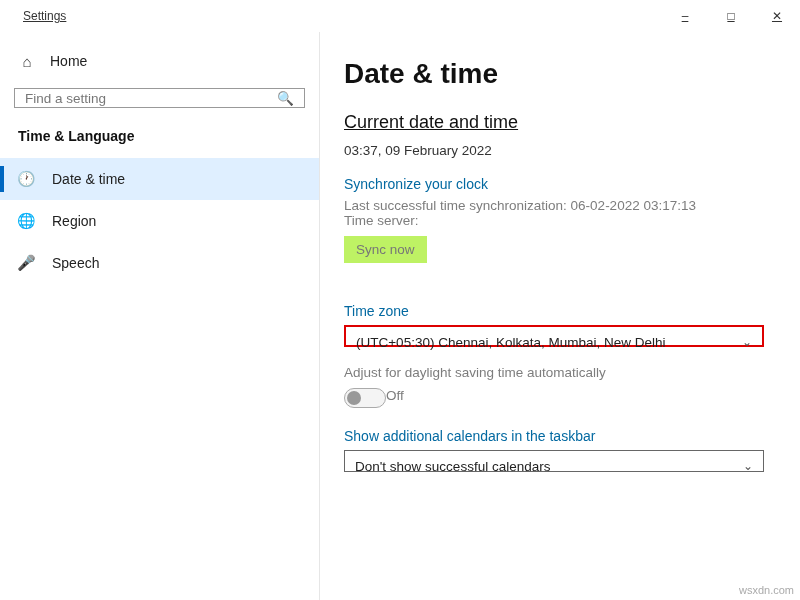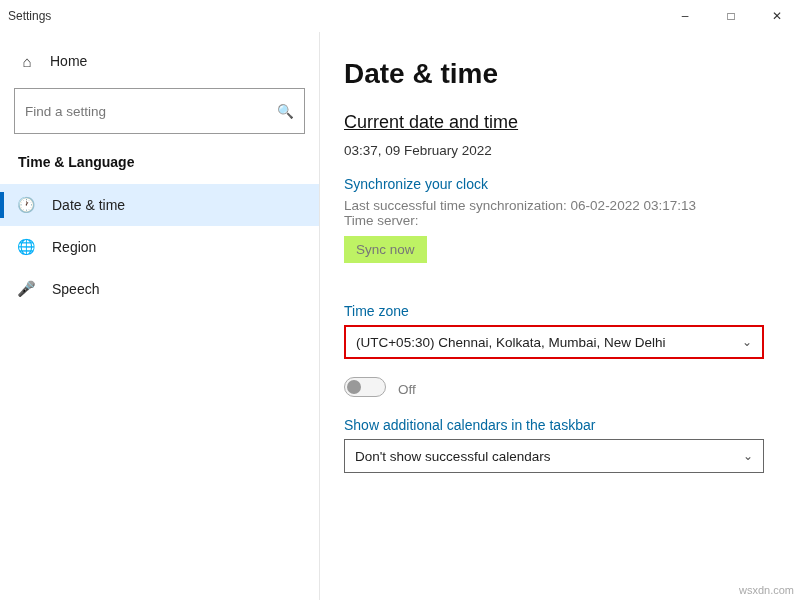--- a/index.html
+++ b/index.html
@@ -1,41 +1,41 @@
 <!DOCTYPE html>
 <html><head>
 <meta charset="utf-8">
 <style>
 * { margin: 0; padding: 0; box-sizing: border-box; font-family: "Segoe UI", -apple-system, sans-serif; }
 html, body { width: 800px; height: 600px; overflow: hidden; background: #fff; }
-.titlebar { height: 32px; display: flex; align-items: center; padding-left: 8px; font-size: 12px; color: #333; }
+.titlebar { height: 32px; display: flex; align-items: center; padding-left: 23px; font-size: 12px; color: #333; text-decoration: underline; }
 .titlebar .winctrls { margin-left: auto; display: flex; }
 .titlebar .winbtn { width: 46px; height: 32px; display: flex; align-items: center; justify-content: center; font-size: 12px; color: #333; }
 .body { display: flex; height: calc(600px - 32px); }
 .sidebar { width: 320px; border-right: 1px solid #e6e6e6; padding: 10px 0 0 0; }
 .home { display: flex; align-items: center; gap: 14px; padding: 10px 18px; font-size: 14px; color: #222; }
-.search { margin: 8px 14px 14px 14px; height: 46px; border: 1px solid #999; display: flex; align-items: center; padding: 0 10px; color: #666; font-size: 13.5px; background: #fff; }
+.search { margin: 8px 14px 14px 14px; height: 20px; border: 1px solid #999; display: flex; align-items: center; padding: 0 10px; color: #666; font-size: 13.5px; background: #fff; }
 .search span.ph { flex: 1; color: #777; }
 .section-title { font-weight: 700; font-size: 14px; padding: 6px 18px 14px 18px; color: #111; }
 .navitem { display: flex; align-items: center; gap: 16px; padding: 12px 18px; font-size: 14px; color: #222; position: relative; }
 .navitem.selected { background: #dfefff; }
 .navitem.selected::before { content: ""; position: absolute; left: 0; top: 8px; bottom: 8px; width: 4px; background: #0067c0; }
 .navicon { width: 18px; height: 18px; display: inline-flex; align-items: center; justify-content: center; color: #333; font-size: 15px; }
 
 .main { flex: 1; padding: 26px 24px 0 24px; overflow: hidden; }
 .main h1 { font-weight: 600; font-size: 28px; color: #111; margin-bottom: 22px; }
 .subhead { font-size: 18px; color: #111; margin-bottom: 10px; text-decoration: underline; }
 .small { font-size: 13.5px; color: #333; margin-bottom: 18px; }
 .label { font-size: 14px; color: #0369a1; margin-bottom: 6px; }
 .muted { color: #7d7d7d; font-size: 13.5px; }
 .syncbtn { display: inline-block; background: #bef264; color: #777; font-size: 13.5px; padding: 6px 12px; margin: 8px 0 22px 0; }
-.dropdown { border: 1px solid #666; height: 34px; display: flex; align-items: center; padding: 8px 10px; font-size: 13.5px; color: #222; justify-content: space-between; max-width: 420px; }
+.dropdown { border: 1px solid #666; height: 22px; display: flex; padding: 8px 10px; font-size: 13.5px; color: #222; justify-content: space-between; max-width: 420px; }
 .dropdown.highlight { border: 2px solid #d00; }
 .chev { font-size: 12px; color: #555; }
-.toggle-row { display: flex; align-items: flex-end; gap: 12px; margin: 8px 0 20px 0; }
+.toggle-row { display: flex; align-items: flex-start; gap: 0; margin: 8px 0 20px 0; }
 .toggle { width: 42px; height: 20px; border: 1px solid #aaa; border-radius: 999px; position: relative; background: #f4f4f4; }
 .toggle::after { content: ""; position: absolute; left: 2px; top: 2px; width: 14px; height: 14px; background: #999; border-radius: 50%; }
 .watermark { position: absolute; right: 6px; bottom: 4px; font-size: 11px; color: #aaa; }
 .block { margin-bottom: 18px; }
 </style>
 </head>
 <body>
 
 <div class="titlebar">
   <span>Settings</span>
@@ -87,20 +87,21 @@
 
     <div class="block">
       <div class="label">Time zone</div>
       <div class="dropdown highlight">
         <span>(UTC+05:30) Chennai, Kolkata, Mumbai, New Delhi</span>
         <span class="chev">⌄</span>
       </div>
     </div>
 
     <div class="block">
+      <div class="muted">Adjust for daylight saving time automatically</div>
       <div class="toggle-row">
         <div class="toggle"></div>
         <span class="muted">Off</span>
       </div>
     </div>
 
     <div class="block">
       <div class="label">Show additional calendars in the taskbar</div>
       <div class="dropdown">
         <span>Don't show successful calendars</span>

